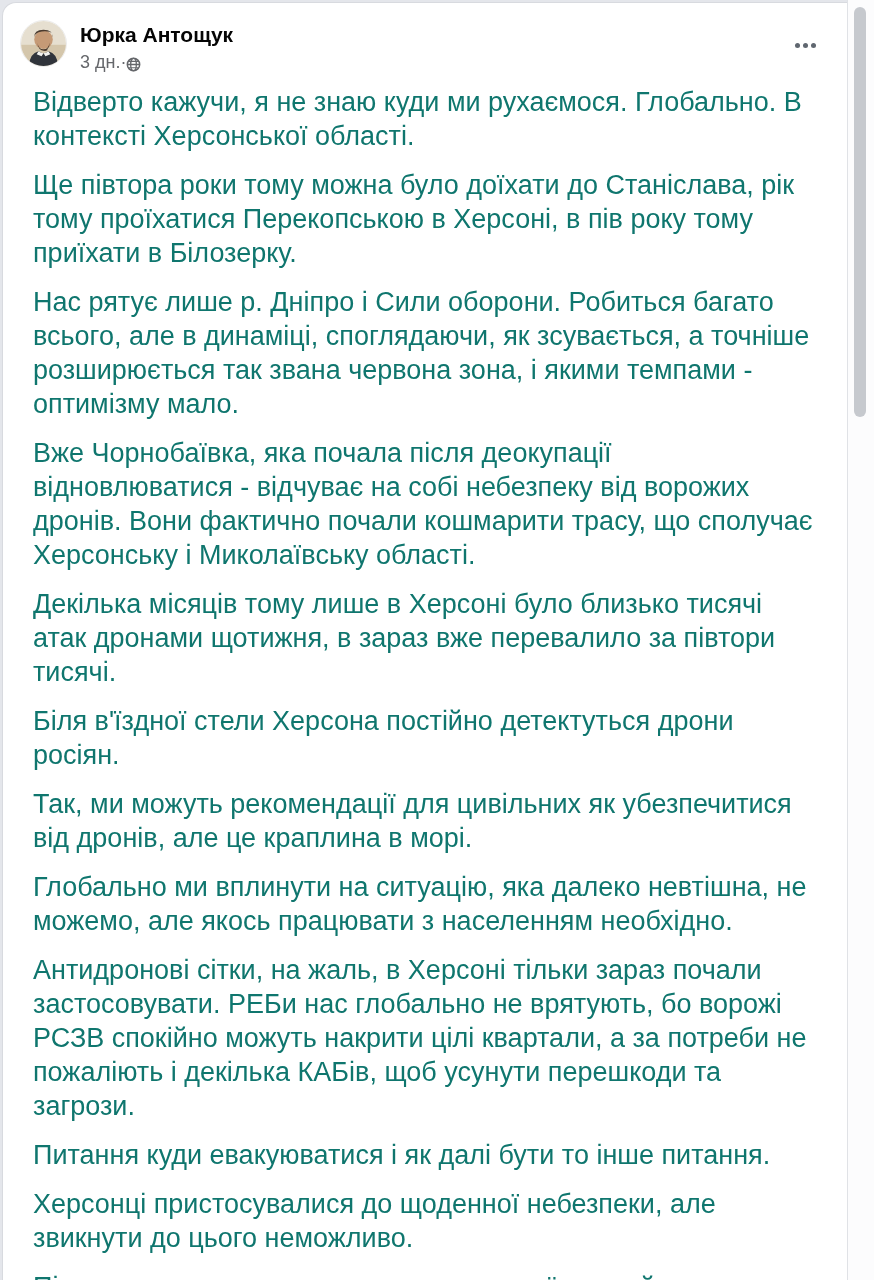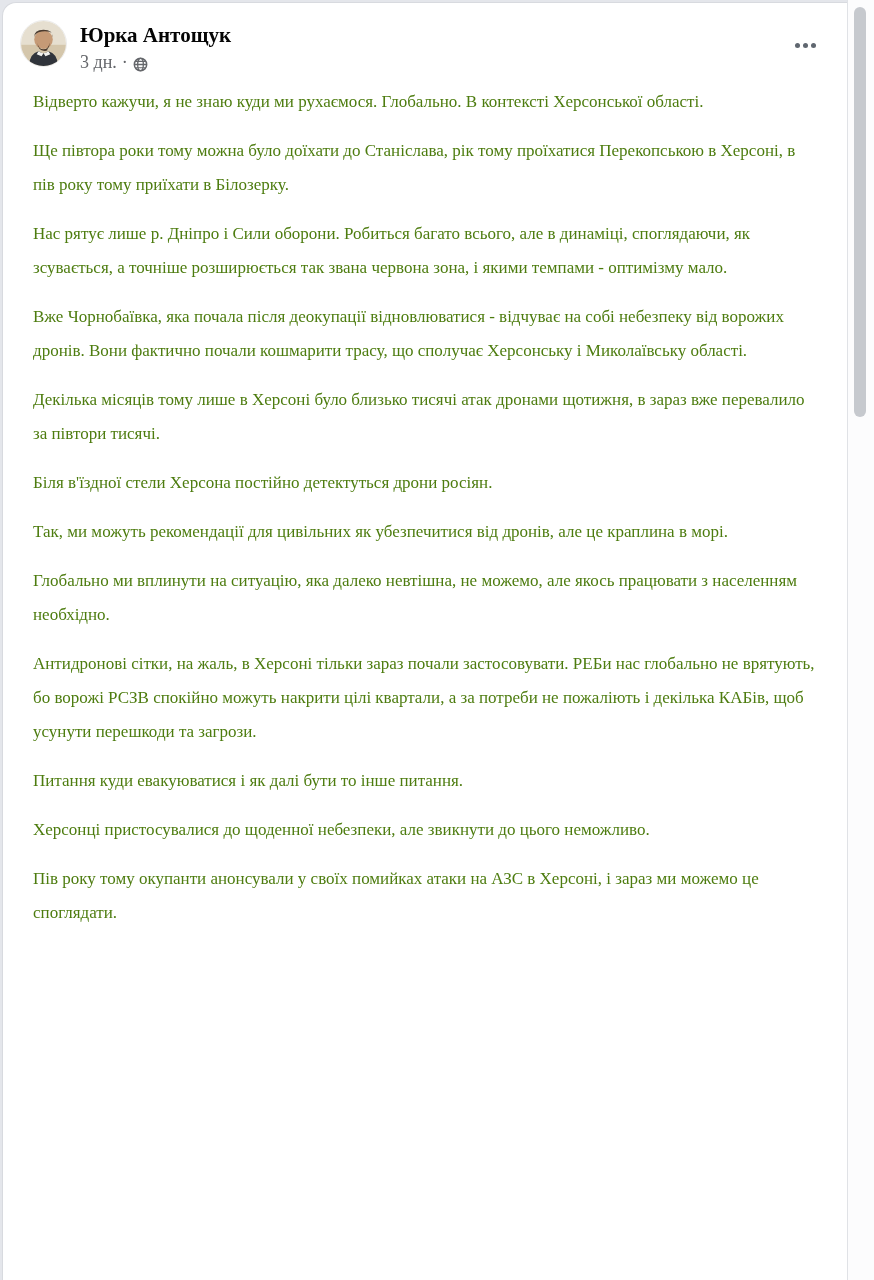--- a/index.html
+++ b/index.html
@@ -3,21 +3,21 @@
 <meta charset="utf-8">
 <style>
   * { box-sizing: border-box; }
   html,body {
     margin:0; padding:0;
     width:874px; height:1280px;
     background:#e4e6eb;
     font-family:"Liberation Sans", sans-serif;
     overflow:hidden;
   }
-  .page { position:relative; width:874px; height:1280px;font-family:Liberation Serif, serif; }
+  .page { position:relative; width:874px; height:1280px; }
 
   .card {
     position:absolute; left:2px; top:2px;
     width:845px; height:1278px;
     background:#ffffff;
     border-top:1px solid #d8dadf;
     border-left:1px solid #d8dadf;
     border-radius:14px 0 0 0;
     overflow:hidden;
   }
@@ -34,21 +34,21 @@
     border:1px solid rgba(0,0,0,.08);
     cursor:pointer;
   }
   .avatar svg { display:block; width:100%; height:100%; }
   .header-text { margin-left:13px; padding-top:2px; }
   .author-name {
     font-size:21px; font-weight:700; color:#050505;
     line-height:26px; cursor:pointer;
   }
   .post-meta {
-    display:flex; align-items:center; gap:5px;
+    display:flex; align-items:center; 
     margin-top:3px;
     font-size:18px; color:#65676b; line-height:22px;
   }
   .meta-time { cursor:pointer; }
   .meta-sep { color:#65676b; }
   .globe { width:15px; height:15px; display:inline-block; }
 
   .more-button {
     position:absolute; right:22px; top:22px;
     width:40px; height:40px; border:none; background:transparent;
@@ -57,22 +57,22 @@
   }
   .more-button i {
     width:5px; height:5px; border-radius:50%;
     background:#606770; display:block;
   }
 
   
   .post-body { padding:12px 32px 10px 30px; }
   .post-paragraph {
     margin:0 0 15px 0;
-    font-size:17px; line-height:34px;
-    color:#4d7c0f;
+    font-size:27px; line-height:34px;
+    color:#0f766e;
     white-space:pre-wrap;
   }
 
   
   .scroll-gutter {
     position:absolute; right:0; top:0;
     width:27px; height:1280px;
     background:#fcfcfd;
     border-left:1px solid #e0e2e6;
   }

